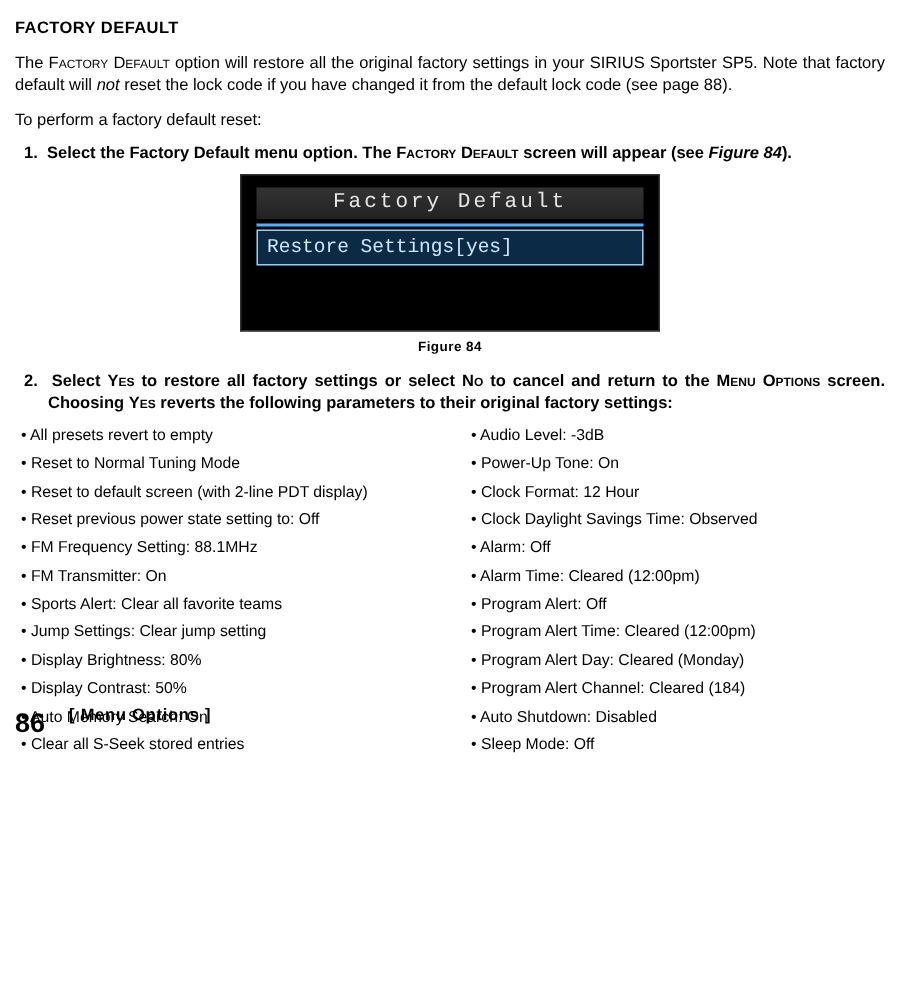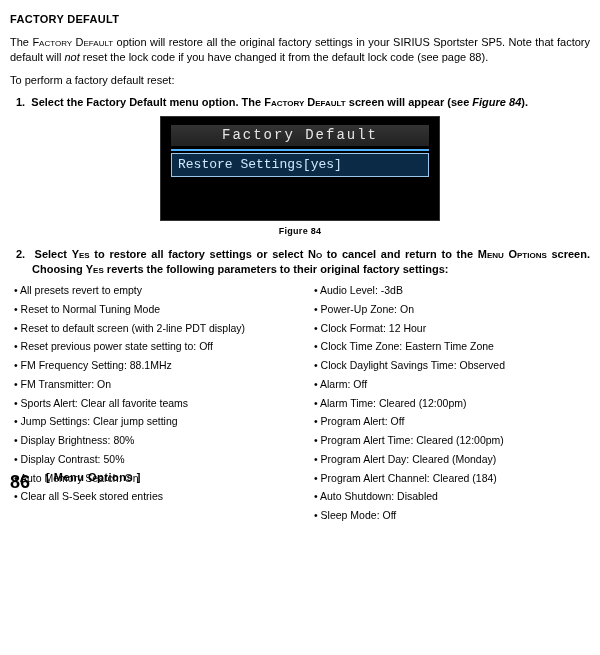--- a/index.html
+++ b/index.html
@@ -158,23 +158,22 @@
       <div class="bullet">• <span>FM Transmitter: On</span></div>
       <div class="bullet">• <span>Sports Alert: Clear all favorite teams</span></div>
       <div class="bullet">• <span>Jump Settings: Clear jump setting</span></div>
       <div class="bullet">• <span>Display Brightness: 80%</span></div>
       <div class="bullet">• <span>Display Contrast: 50%</span></div>
       <div class="bullet">• <span>Auto Memory Search: On</span></div>
       <div class="bullet">• <span>Clear all S-Seek stored entries</span></div>
     </div>
     <div class="col">
       <div class="bullet">• <span>Audio Level: -3dB</span></div>
-      <div class="bullet">• <span>Power-Up Zone: On</span></div>
+      <div class="bullet">• <span>Power-Up Tone: On</span></div>
       <div class="bullet">• <span>Clock Format: 12 Hour</span></div>
-      <div class="bullet">• <span>Clock Time Zone: Eastern Time Zone</span></div>
       <div class="bullet">• <span>Clock Daylight Savings Time: Observed</span></div>
       <div class="bullet">• <span>Alarm: Off</span></div>
       <div class="bullet">• <span>Alarm Time: Cleared (12:00pm)</span></div>
       <div class="bullet">• <span>Program Alert: Off</span></div>
       <div class="bullet">• <span>Program Alert Time: Cleared (12:00pm)</span></div>
       <div class="bullet">• <span>Program Alert Day: Cleared (Monday)</span></div>
       <div class="bullet">• <span>Program Alert Channel: Cleared (184)</span></div>
       <div class="bullet">• <span>Auto Shutdown: Disabled</span></div>
       <div class="bullet">• <span>Sleep Mode: Off</span></div>
     </div>

